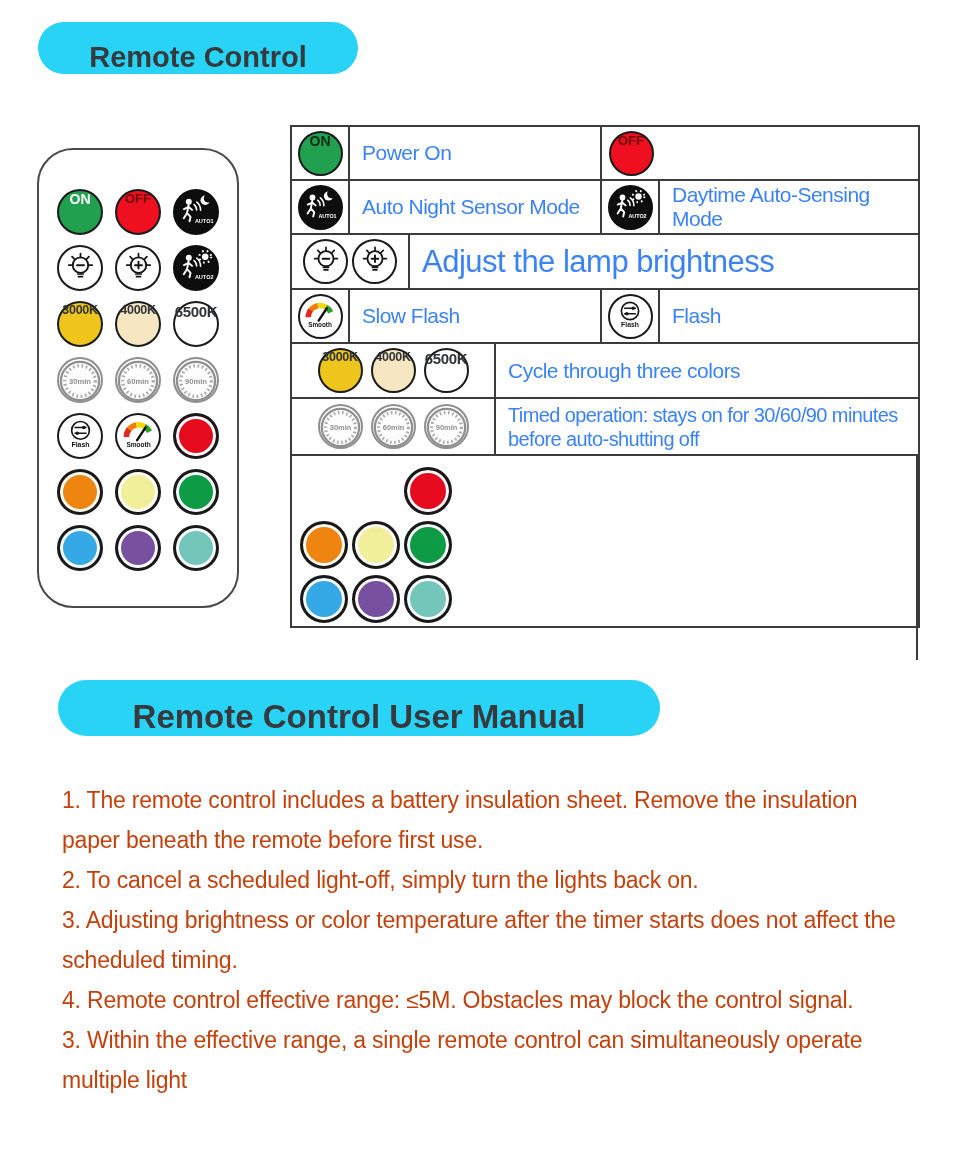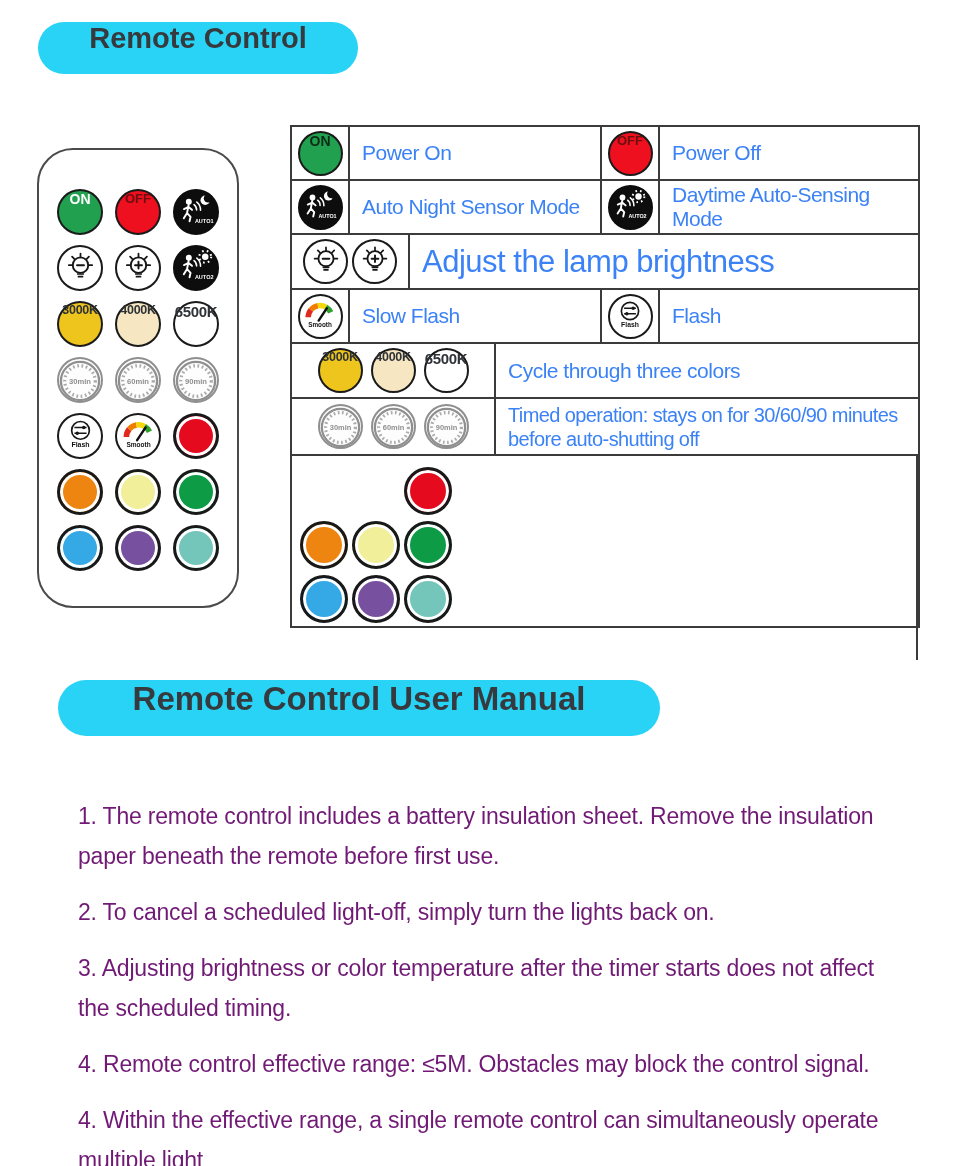--- a/index.html
+++ b/index.html
@@ -7,21 +7,21 @@
     width:960px;height:1166px;background:#ffffff;
     font-family:"Liberation Sans","DejaVu Sans",sans-serif;
     position:relative;overflow:hidden;color:#2f3337;
   }
   .abs{position:absolute;}
 
   
   .pill{
     background:var(--accent-cyan,#29d3f5);
     border-radius:28px;
-    display:flex;align-items:flex-start;justify-content:center;
+    display:flex;align-items:flex-end;justify-content:center;
     color:#363a3e;font-weight:bold;
   }
   #pill-1{left:38px;top:22px;width:320px;height:52px;font-size:29px;}
   #pill-2{left:58px;top:680px;width:602px;height:56px;font-size:33px;}
 
   
   #remote{
     left:37px;top:148px;width:202px;height:460px;
     border:2px solid #4a4a4a;border-radius:36px;background:#fff;
     box-sizing:border-box;
@@ -84,21 +84,21 @@
   .row-colors{height:170px;}
   .row-colors .t-colors{flex:0 0 204px;display:block;padding:8px 0 0 6px;}
   .row-colors .t-label{align-self:flex-start;padding-top:26px;}
   .color-grid{display:grid;grid-template-columns:repeat(3,52px);grid-auto-rows:54px;justify-items:center;align-items:center;}
   .tbtn{width:45px;height:45px;}
   .tdot{width:48px;height:48px;border-radius:50%;box-sizing:border-box;}
   .spanc3{grid-column:3;}
 
   
   #manual{left:62px;top:780px;width:852px;}
-  #manual p{margin:16px;font-size:23px;line-height:40px;letter-spacing:-0.2px;color:#701a75;}
+  #manual p{margin:0;font-size:23px;line-height:40px;letter-spacing:-0.2px;color:#c2410c;}
 </style>
 </head>
 <body>
 
 <svg width="0" height="0" style="position:absolute">
   <defs>
     <g id="auto-person">
       <circle cx="12.5" cy="10.5" r="2.9" fill="#fff"></circle>
       <path d="M12.3 13.5 L10.8 21.5 M12.2 15.5 L7.8 17.6 M12.2 15.5 L15.6 18.4 M10.8 21.5 L7.6 26.6 M10.8 21.5 L14.2 25.2 L13.2 29.5" stroke="#fff" stroke-width="1.9" fill="none" stroke-linecap="round" stroke-linejoin="round"></path>
       <path d="M17.6 13.2 a6.4 6.4 0 0 1 2.5 5.3 M20.3 10.8 a9.8 9.8 0 0 1 3.6 7.9" stroke="#fff" stroke-width="1.5" fill="none" stroke-linecap="round"></path>
@@ -230,21 +230,20 @@
       <div class="rbtn btn-on dark-text tbtn">
         <span>ON</span>
       </div>
     </div>
     <div class="t-cell t-label mid">Power On</div>
     <div class="t-cell t-icon">
       <div class="rbtn btn-off tbtn">
         <span>OFF</span>
       </div>
     </div>
-    <div class="t-cell t-label">Power Off</div>
   </div>
 
   <div class="t-row row-pair">
     <div class="t-cell t-icon">
       <div class="rbtn btn-black tbtn">
         <svg width="40" height="40" viewBox="0 0 40 40">
           <use href="#auto-person"></use>
           <circle cx="28.5" cy="9" r="4.6" fill="#fff"></circle>
           <circle cx="31.3" cy="7" r="4.2" fill="#0d0d0d"></circle>
           <text x="27.5" y="31" font-size="5.4" font-weight="bold" fill="#fff" text-anchor="middle">AUTO1</text>
@@ -362,14 +361,14 @@
 
 <div id="pill-2" class="abs pill">
   <span>Remote Control User Manual</span>
 </div>
 
 <div id="manual" class="abs">
   <p>1. The remote control includes a battery insulation sheet. Remove the insulation paper beneath the remote before first use.</p>
   <p>2. To cancel a scheduled light-off, simply turn the lights back on.</p>
   <p>3. Adjusting brightness or color temperature after the timer starts does not affect the scheduled timing.</p>
   <p>4. Remote control effective range: ≤5M. Obstacles may block the control signal.</p>
-  <p>4. Within the effective range, a single remote control can simultaneously operate multiple light</p>
+  <p>3. Within the effective range, a single remote control can simultaneously operate multiple light</p>
 </div>
 
 </body></html>

